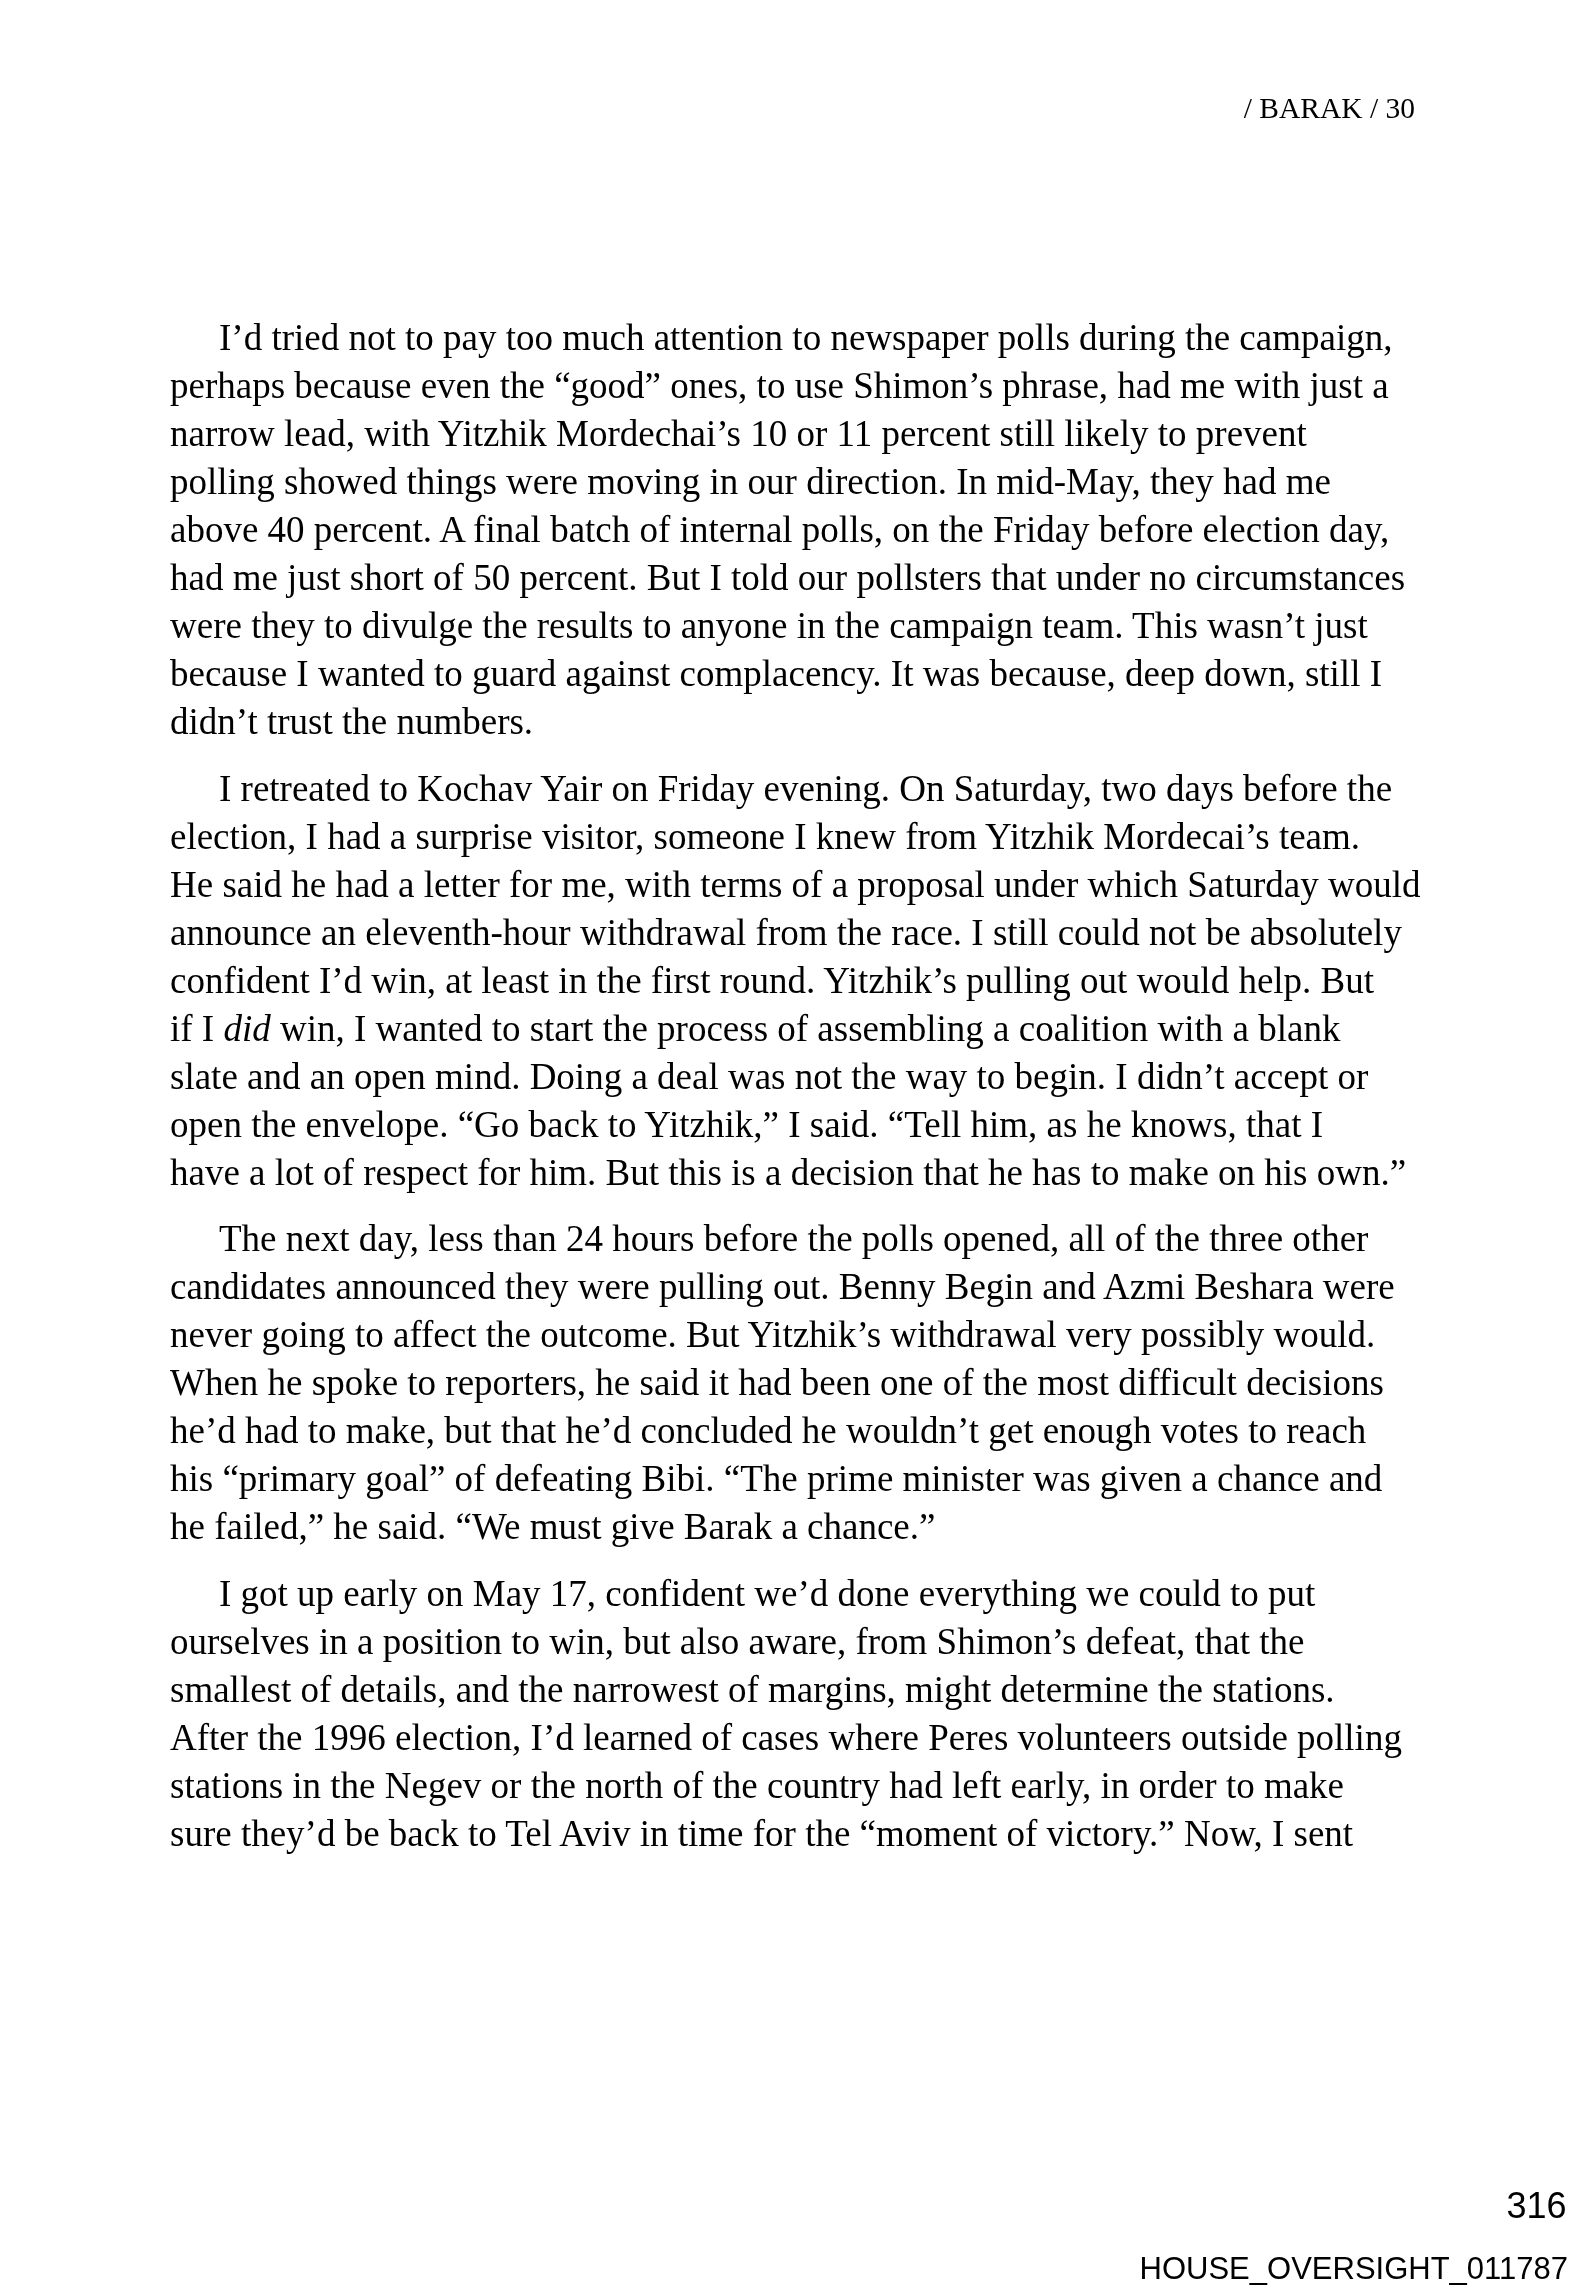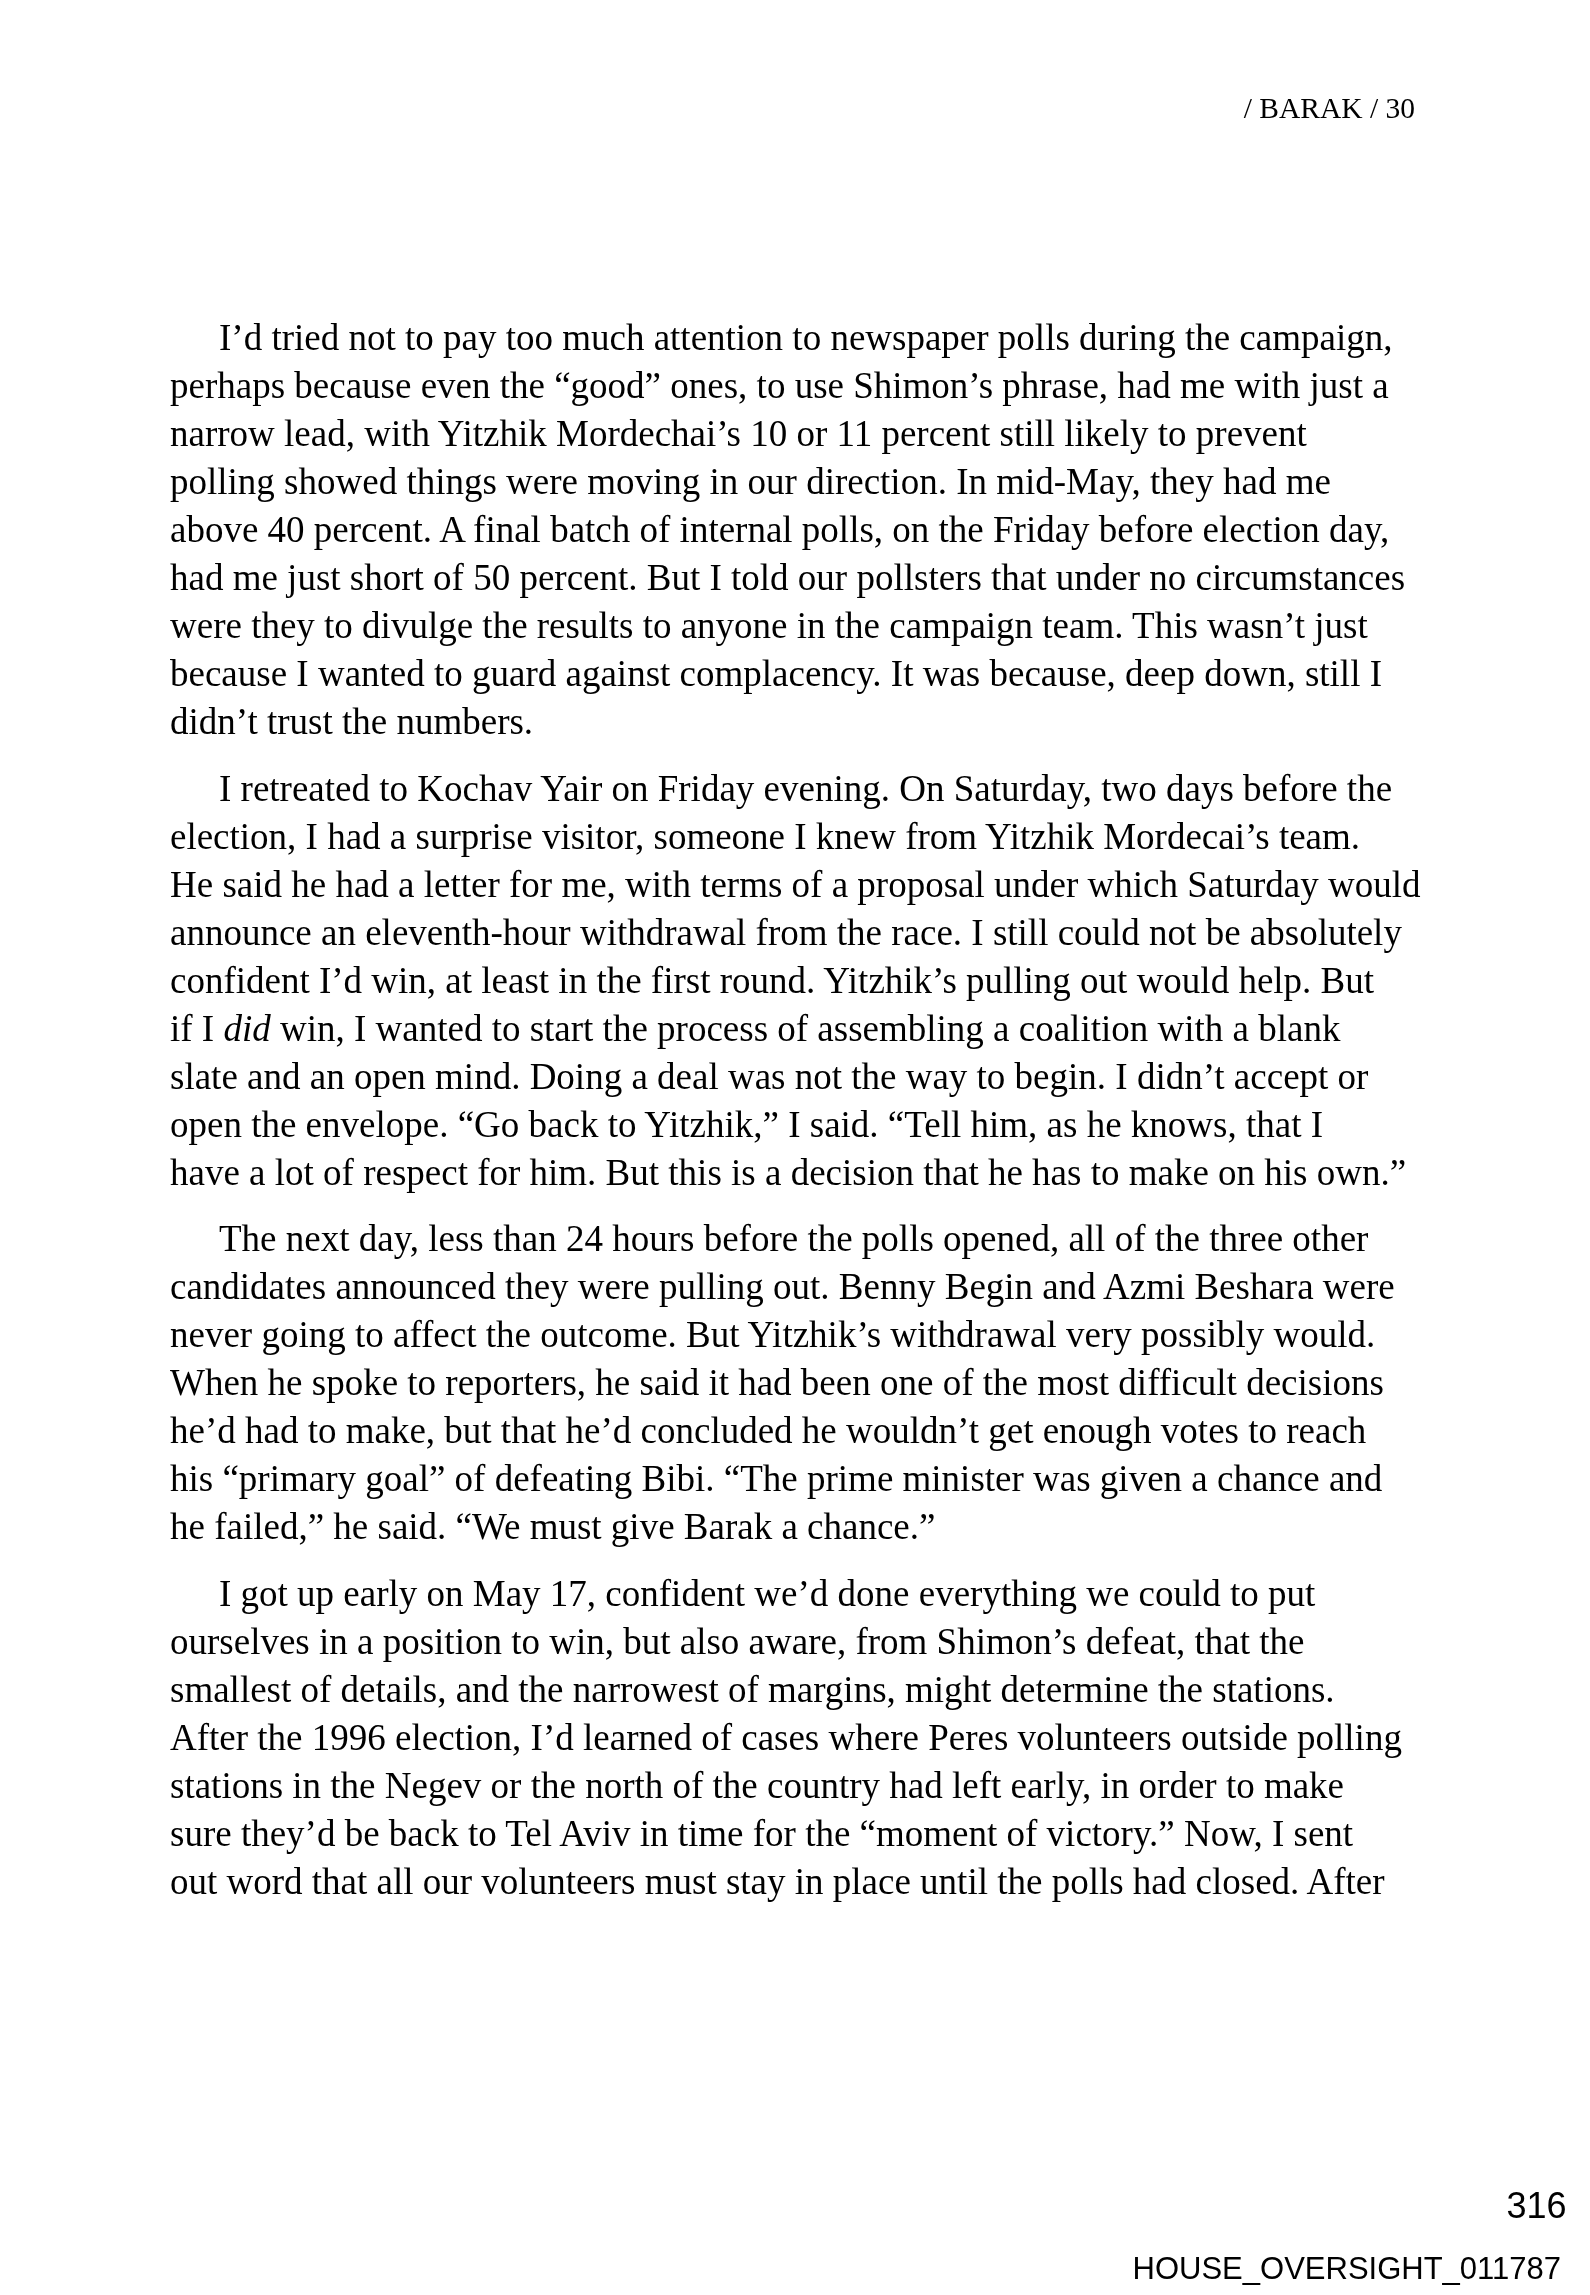--- a/index.html
+++ b/index.html
@@ -51,21 +51,21 @@
       top: 2185px;
       right: 24.4px;
       font-family: "Liberation Sans", sans-serif;
       font-size: 36px;
       line-height: 42px;
       white-space: nowrap;
     }
     .bates-number {
       position: absolute;
       top: 2249px;
-      right: 30px;
+      right: 23px;
       font-family: "Liberation Sans", sans-serif;
       font-size: 31px;
       line-height: 39px;
       white-space: nowrap;
     }
   </style>
 </head>
 <body>
 
 <div class="running-header">/ BARAK / 30</div>
@@ -106,20 +106,19 @@
     <span class="line">he failed,” he said. “We must give Barak a chance.”</span>
   </div>
 
   <div class="para-block">
     <span class="line first">I got up early on May 17, confident we’d done everything we could to put</span>
     <span class="line">ourselves in a position to win, but also aware, from Shimon’s defeat, that the</span>
     <span class="line">smallest of details, and the narrowest of margins, might determine the stations.</span>
     <span class="line">After the 1996 election, I’d learned of cases where Peres volunteers outside polling</span>
     <span class="line">stations in the Negev or the north of the country had left early, in order to make</span>
     <span class="line">sure they’d be back to Tel Aviv in time for the “moment of victory.” Now, I sent</span>
-    <span class="line">out word that all our volunteers must stay in place until the polls had closed. After</span>
   </div>
 
 </div>
 
 <div class="page-number">316</div>
 <div class="bates-number">HOUSE_OVERSIGHT_011787</div>
 
 
 </body></html>

